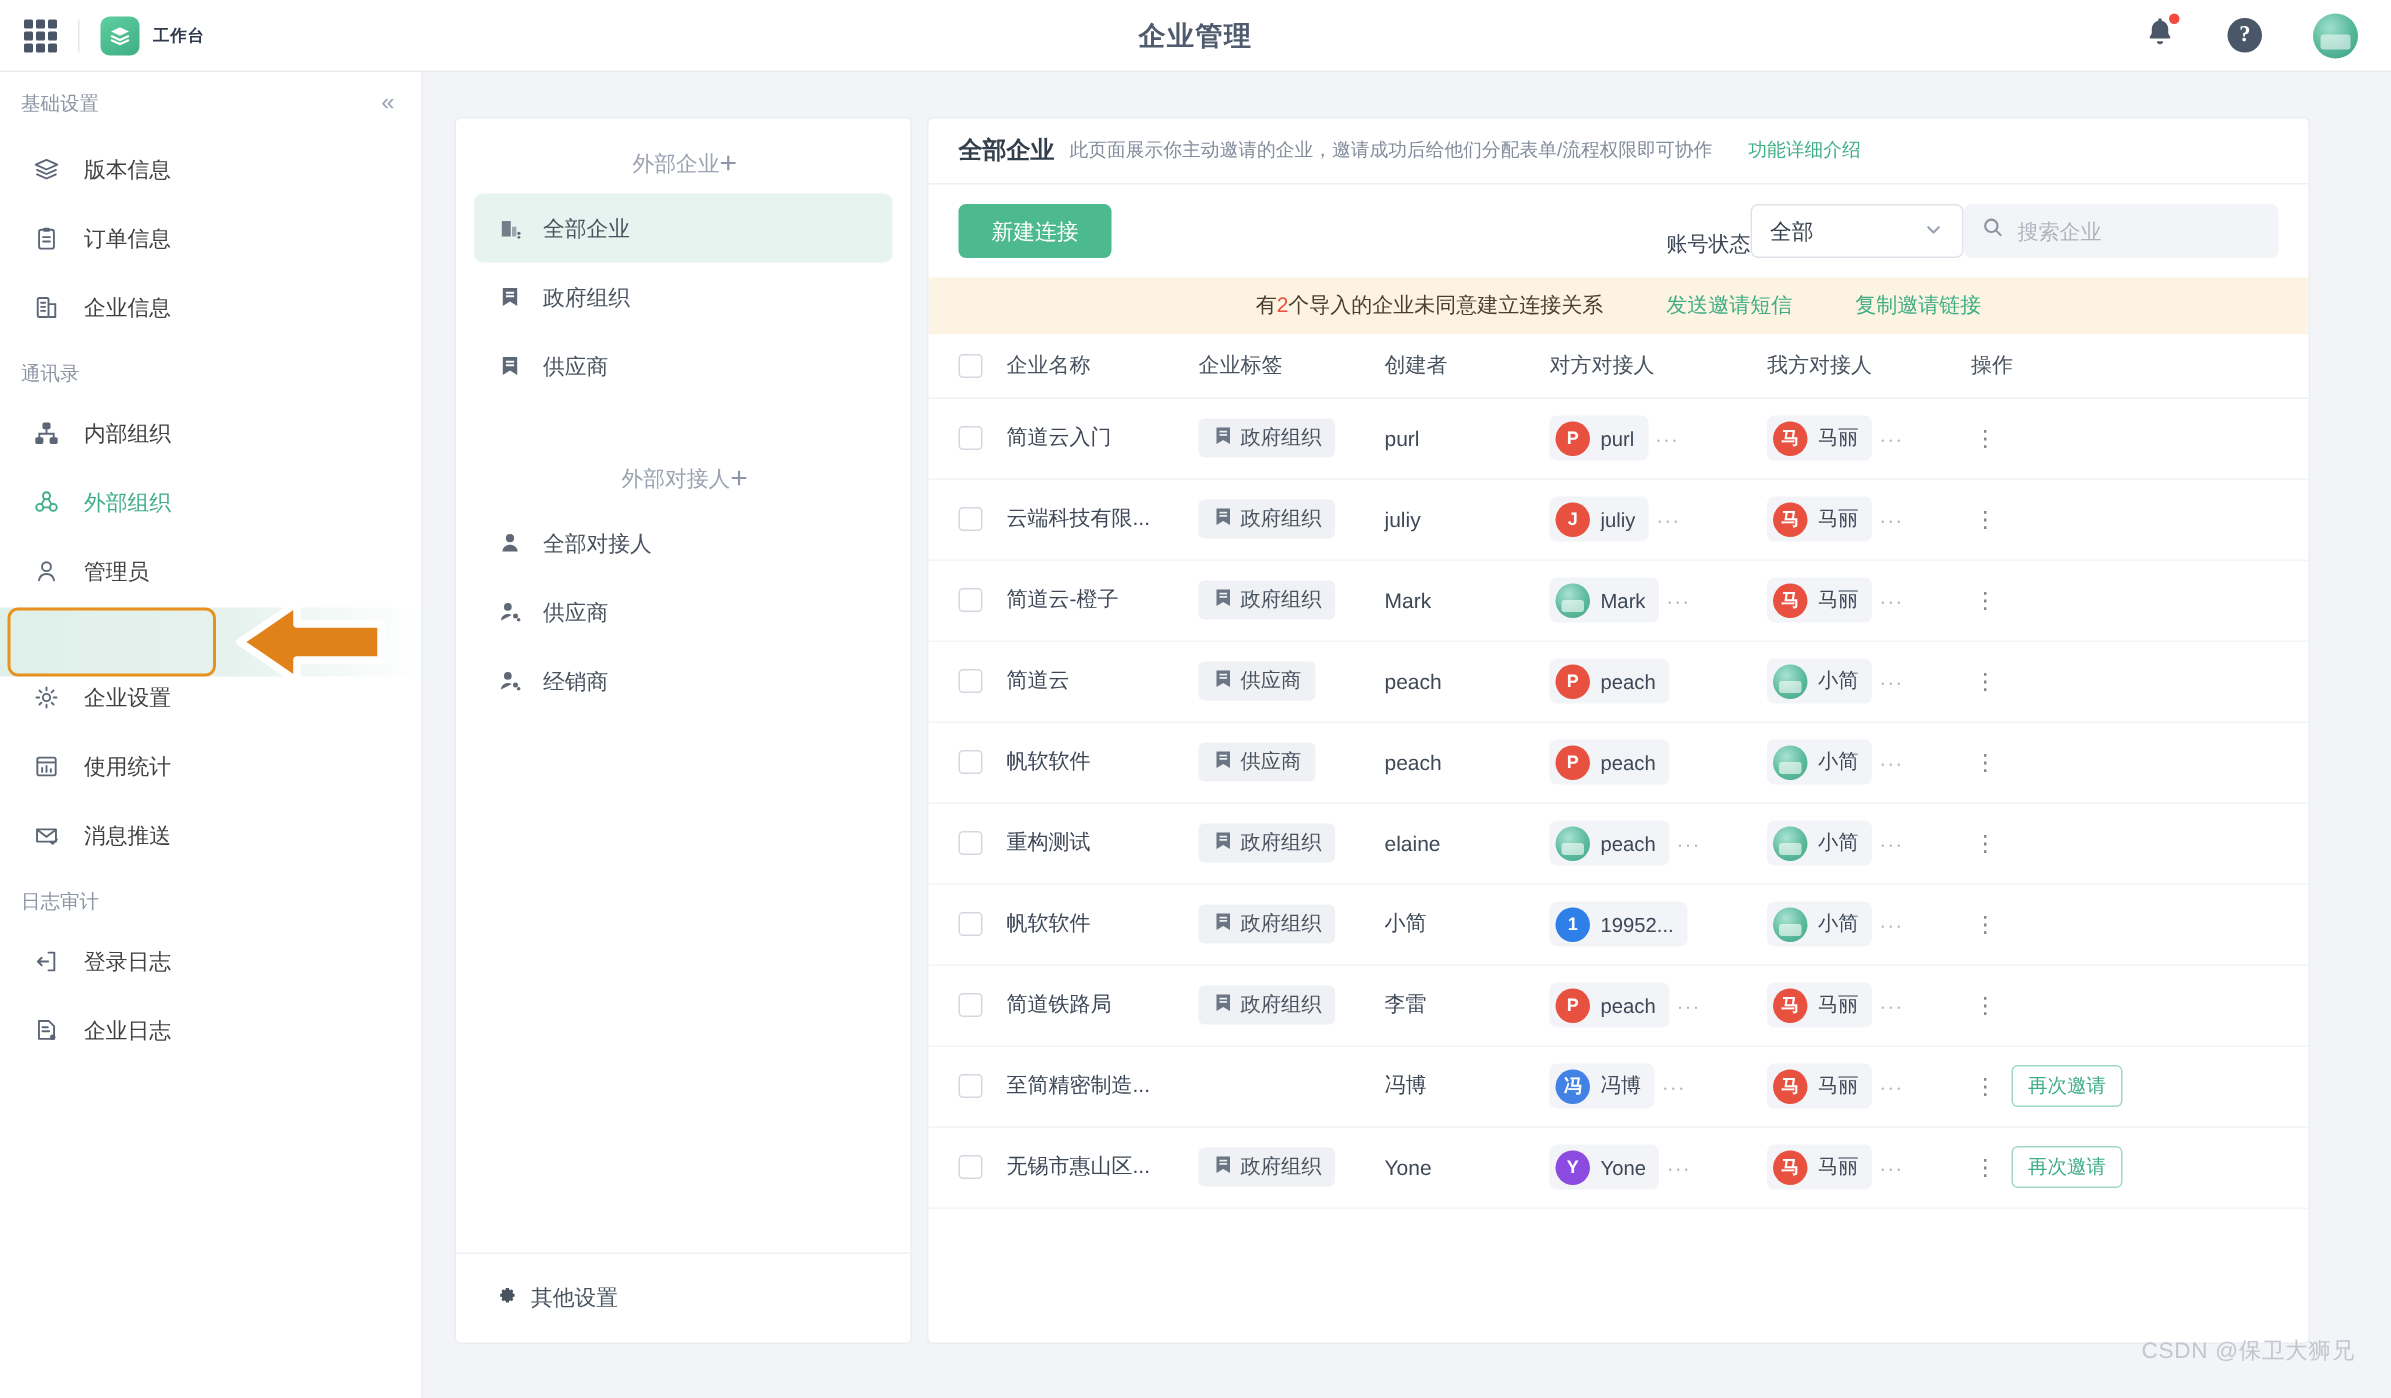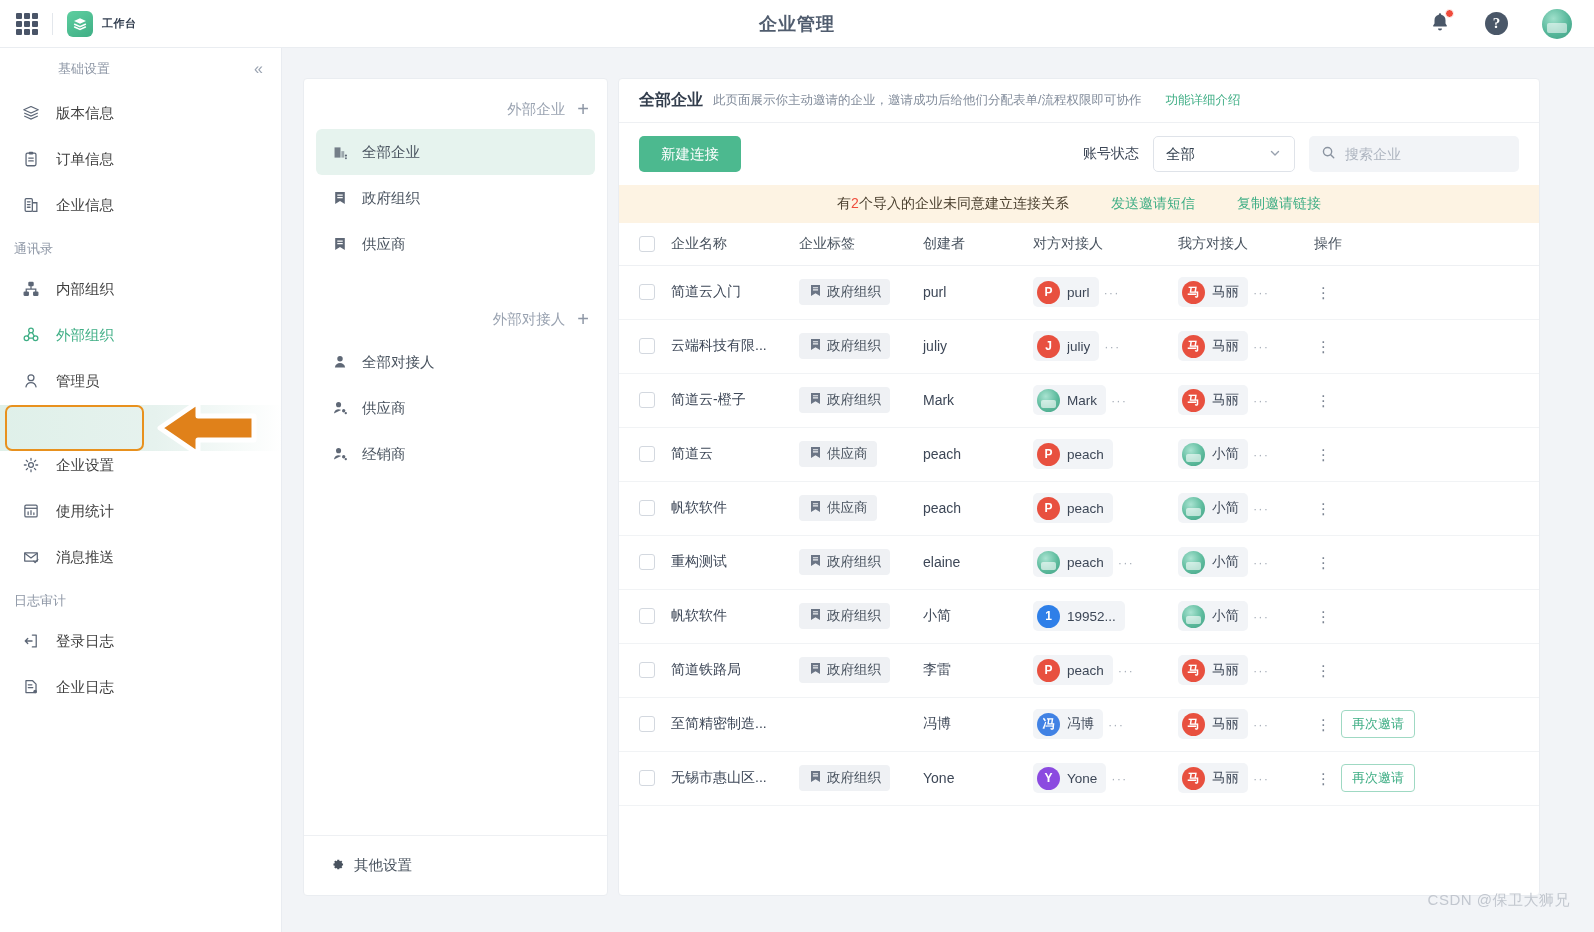--- a/index.html
+++ b/index.html
@@ -59,21 +59,21 @@
     background: rgba(255,255,255,.55); border-radius:2px;
   }
 
   
   .sidebar {
     position:absolute; top:48px; left:0; width:282px; height:884px;
     background:#fff; border-right:1px solid #e9ecf1; overflow:hidden;
   }
   .side-group-head {
     display:flex; align-items:center; justify-content:space-between;
-    padding: 0 18px 0 14px; height: 42px; margin-left: 44px;
+    padding: 0 18px 0 14px; height: 42px;
   }
   .side-group-title { font-size:13px; color:#8d96a5; }
   .collapse-btn { font-size:16px; color:#9aa3b1; cursor:pointer; line-height:1; }
   .side-section-label { font-size:13px; color:#8d96a5; padding: 12px 0 8px 14px; }
   .side-item {
     display:flex; align-items:center; height:46px; padding-left:22px;
     font-size:14.5px; color:#404040; cursor:pointer; position:relative;
   }
   .side-item .ico { width:22px; margin-right:12px; display:flex; align-items:center; color:#5c6676; }
   .side-item.active { color:#3fae85; }
@@ -89,23 +89,22 @@
   }
   .arrow-anno { position:absolute; left:150px; top:348px; pointer-events:none; }
 
   
   .col2 {
     position:absolute; top:78px; left:303px; width:305px; height:818px;
     background:#fff; border:1px solid #eaedf1; border-radius:4px;
     display:flex; flex-direction:column;
   }
   .c2-head {
-    display:flex; align-items:center; justify-content:flex-end;
+    display:flex; align-items:center; justify-content:center;
     padding: 20px 18px 10px 20px;
-    gap: 12px;
   }
   .c2-title { font-size:14.5px; color:#9aa3b1; }
   .c2-plus { font-size:20px; color:#8d96a5; cursor:pointer; line-height:1; }
   .c2-item {
     display:flex; align-items:center; height:46px; margin: 0 12px;
     padding-left:16px; border-radius:6px; font-size:14.5px; color:#49535f; cursor:pointer;
   }
   .c2-item.active { background:#e6f3ee; }
   .c2-item .ico { width:20px; margin-right:10px; display:flex; align-items:center; color:#5f6876; }
   .c2-gap { height: 22px; }
@@ -127,21 +126,21 @@
   .mh-title { font-size:16px; font-weight:700; color:#333e4d; }
   .mh-desc { font-size:12.5px; color:#828c9b; }
   .mh-link { font-size:12.5px; color:#3fae85; cursor:pointer; margin-left:14px; }
 
   .toolbar { height:62px; display:flex; align-items:center; padding: 0 20px; }
   .btn-primary {
     background:#4cb98f; color:#fff; border:none; border-radius:5px;
     height:36px; padding: 0 22px; font-size:14.5px; cursor:pointer;
     font-family: inherit;
   }
-  .tb-right { margin-left:auto; display:flex; align-items:center; gap:14px; }
+  .tb-right { margin-left:auto; display:flex; align-items:flex-end; gap:0; }
   .tb-label { font-size:14px; color:#3d4757; }
   .select-box {
     width:142px; height:36px; border:1px solid #dfe3e9; border-radius:5px;
     display:flex; align-items:center; padding: 4px 12px; font-size:14.5px;
     color:#33404f; cursor:pointer; background:#fff;
   }
   .select-caret { margin-left:auto; color:#98a1ae; font-size:13px; }
   .search-box {
     width:210px; height:36px; background:#f2f4f7; border-radius:5px;
     display:flex; align-items:center; padding: 0 12px; gap:9px; cursor:text;

